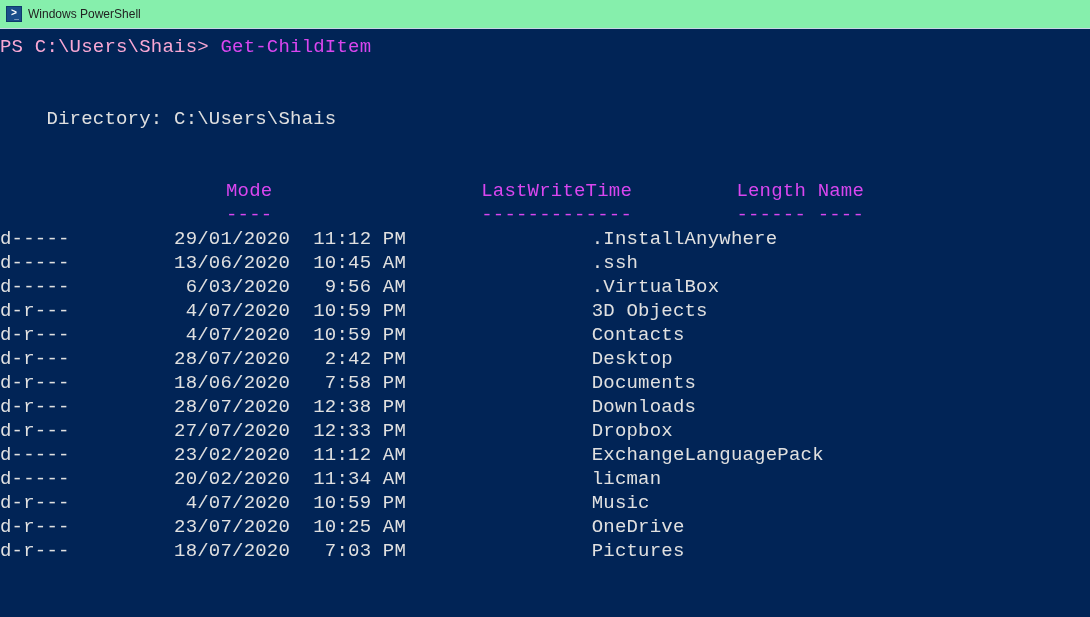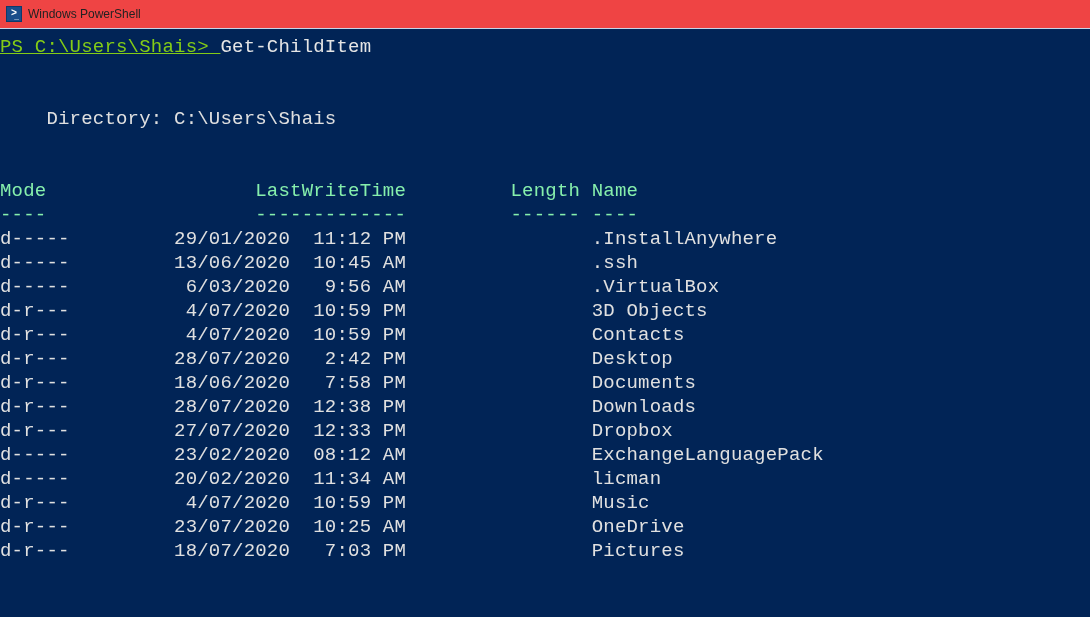--- a/index.html
+++ b/index.html
@@ -8,21 +8,21 @@
       box-sizing: border-box;
     }
     body {
       width: 1090px;
       height: 617px;
       overflow: hidden;
       font-family: Consolas, 'Courier New', monospace;
       background: #012456;
     }
     .title-bar {
-      background: #ef4444;
+      background: #86efac;
       height: 28px;
       display: flex;
       align-items: center;
       padding: 14px 6px;
       border-bottom: 1px solid #c8d4e6;
     }
     .ps-icon {
       width: 16px;
       height: 16px;
       background: #1a4d8a;
@@ -61,40 +61,40 @@
       font-size: 19px;
       line-height: 24px;
       height: calc(617px - 28px);
       overflow: hidden;
       letter-spacing: 0.2px;
     }
     .prompt-line {
       white-space: pre;
     }
     .prompt-path {
-      color: #84cc16;
-      text-decoration: underline;
+      color: #f9a8d4;
     }
     .prompt-cmd {
-      color: #e5e5e5;
+      color: #d946ef;
     }
     .blank {
       height: 24px;
     }
     .dir-line {
       white-space: pre;
       color: #e0e0e0;
     }
     .table-row {
       white-space: pre;
       color: #e0e0e0;
     }
     .header-row {
       white-space: pre;
-      color: #86efac;
+      color: #d946ef;
+      text-align: center;
     }
   </style>
 </head>
 <body>
 
 <div class="title-bar">
   <div class="ps-icon"></div>
   <span class="title-text">Windows PowerShell</span>
 </div>
 
@@ -110,19 +110,19 @@
   <div id="rows">
       <div class="table-row">d-----         29/01/2020  11:12 PM                .InstallAnywhere</div>
       <div class="table-row">d-----         13/06/2020  10:45 AM                .ssh</div>
       <div class="table-row">d-----          6/03/2020   9:56 AM                .VirtualBox</div>
       <div class="table-row">d-r---          4/07/2020  10:59 PM                3D Objects</div>
       <div class="table-row">d-r---          4/07/2020  10:59 PM                Contacts</div>
       <div class="table-row">d-r---         28/07/2020   2:42 PM                Desktop</div>
       <div class="table-row">d-r---         18/06/2020   7:58 PM                Documents</div>
       <div class="table-row">d-r---         28/07/2020  12:38 PM                Downloads</div>
       <div class="table-row">d-r---         27/07/2020  12:33 PM                Dropbox</div>
-      <div class="table-row">d-----         23/02/2020  08:12 AM                ExchangeLanguagePack</div>
+      <div class="table-row">d-----         23/02/2020  11:12 AM                ExchangeLanguagePack</div>
       <div class="table-row">d-----         20/02/2020  11:34 AM                licman</div>
       <div class="table-row">d-r---          4/07/2020  10:59 PM                Music</div>
       <div class="table-row">d-r---         23/07/2020  10:25 AM                OneDrive</div>
       <div class="table-row">d-r---         18/07/2020   7:03 PM                Pictures</div>
     </div>
 </div>
 
 </body></html>

